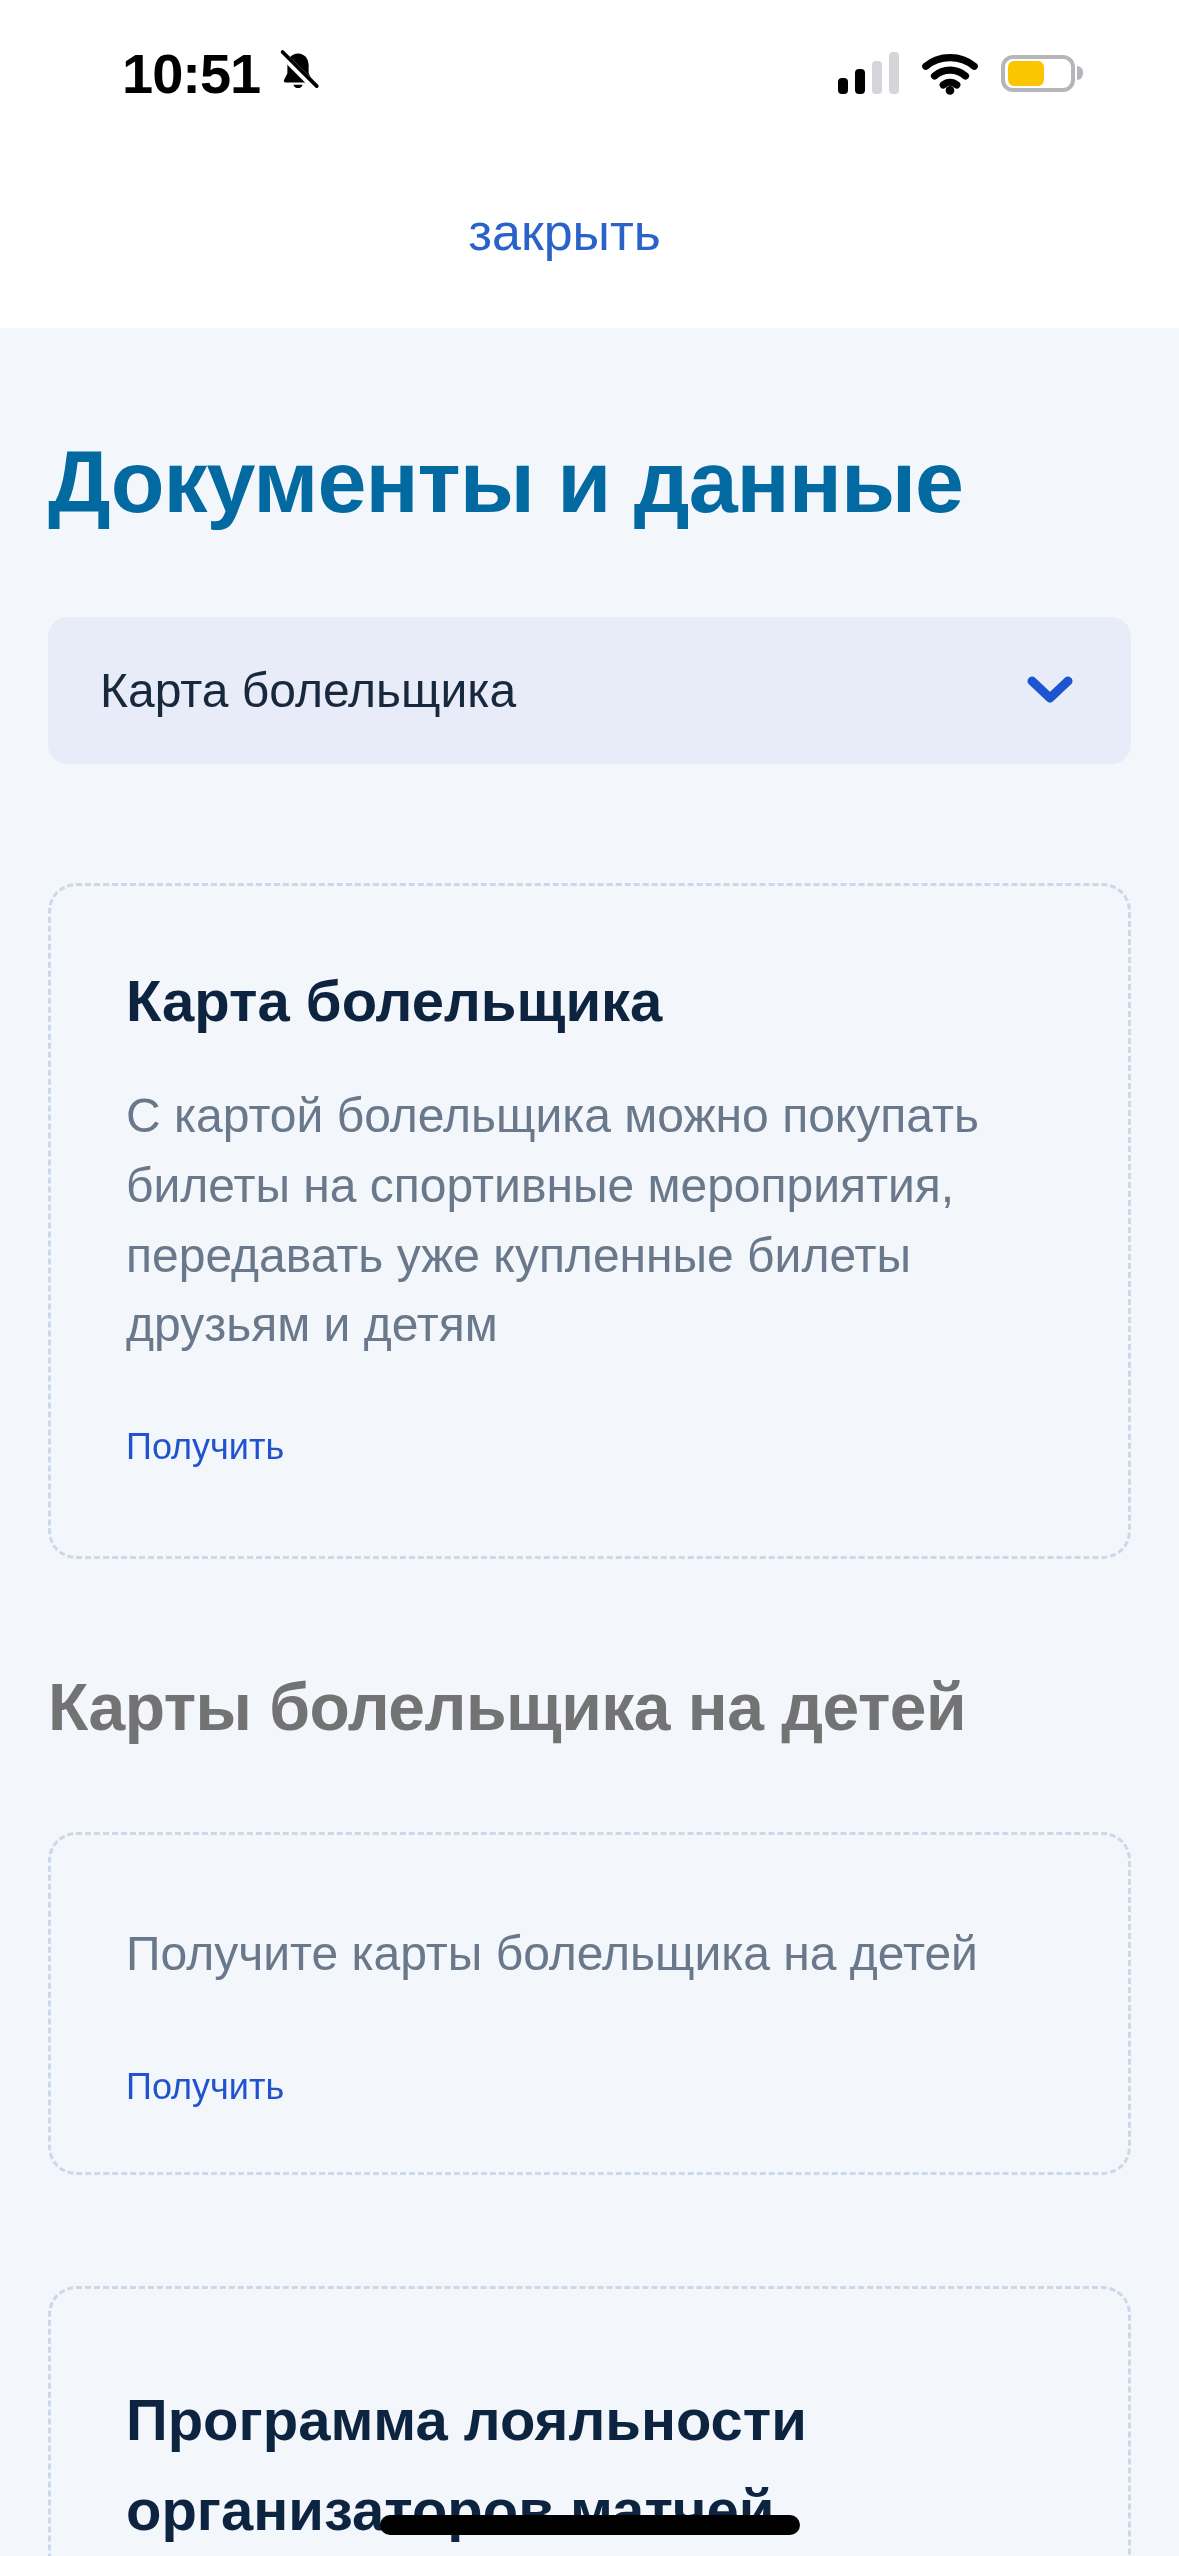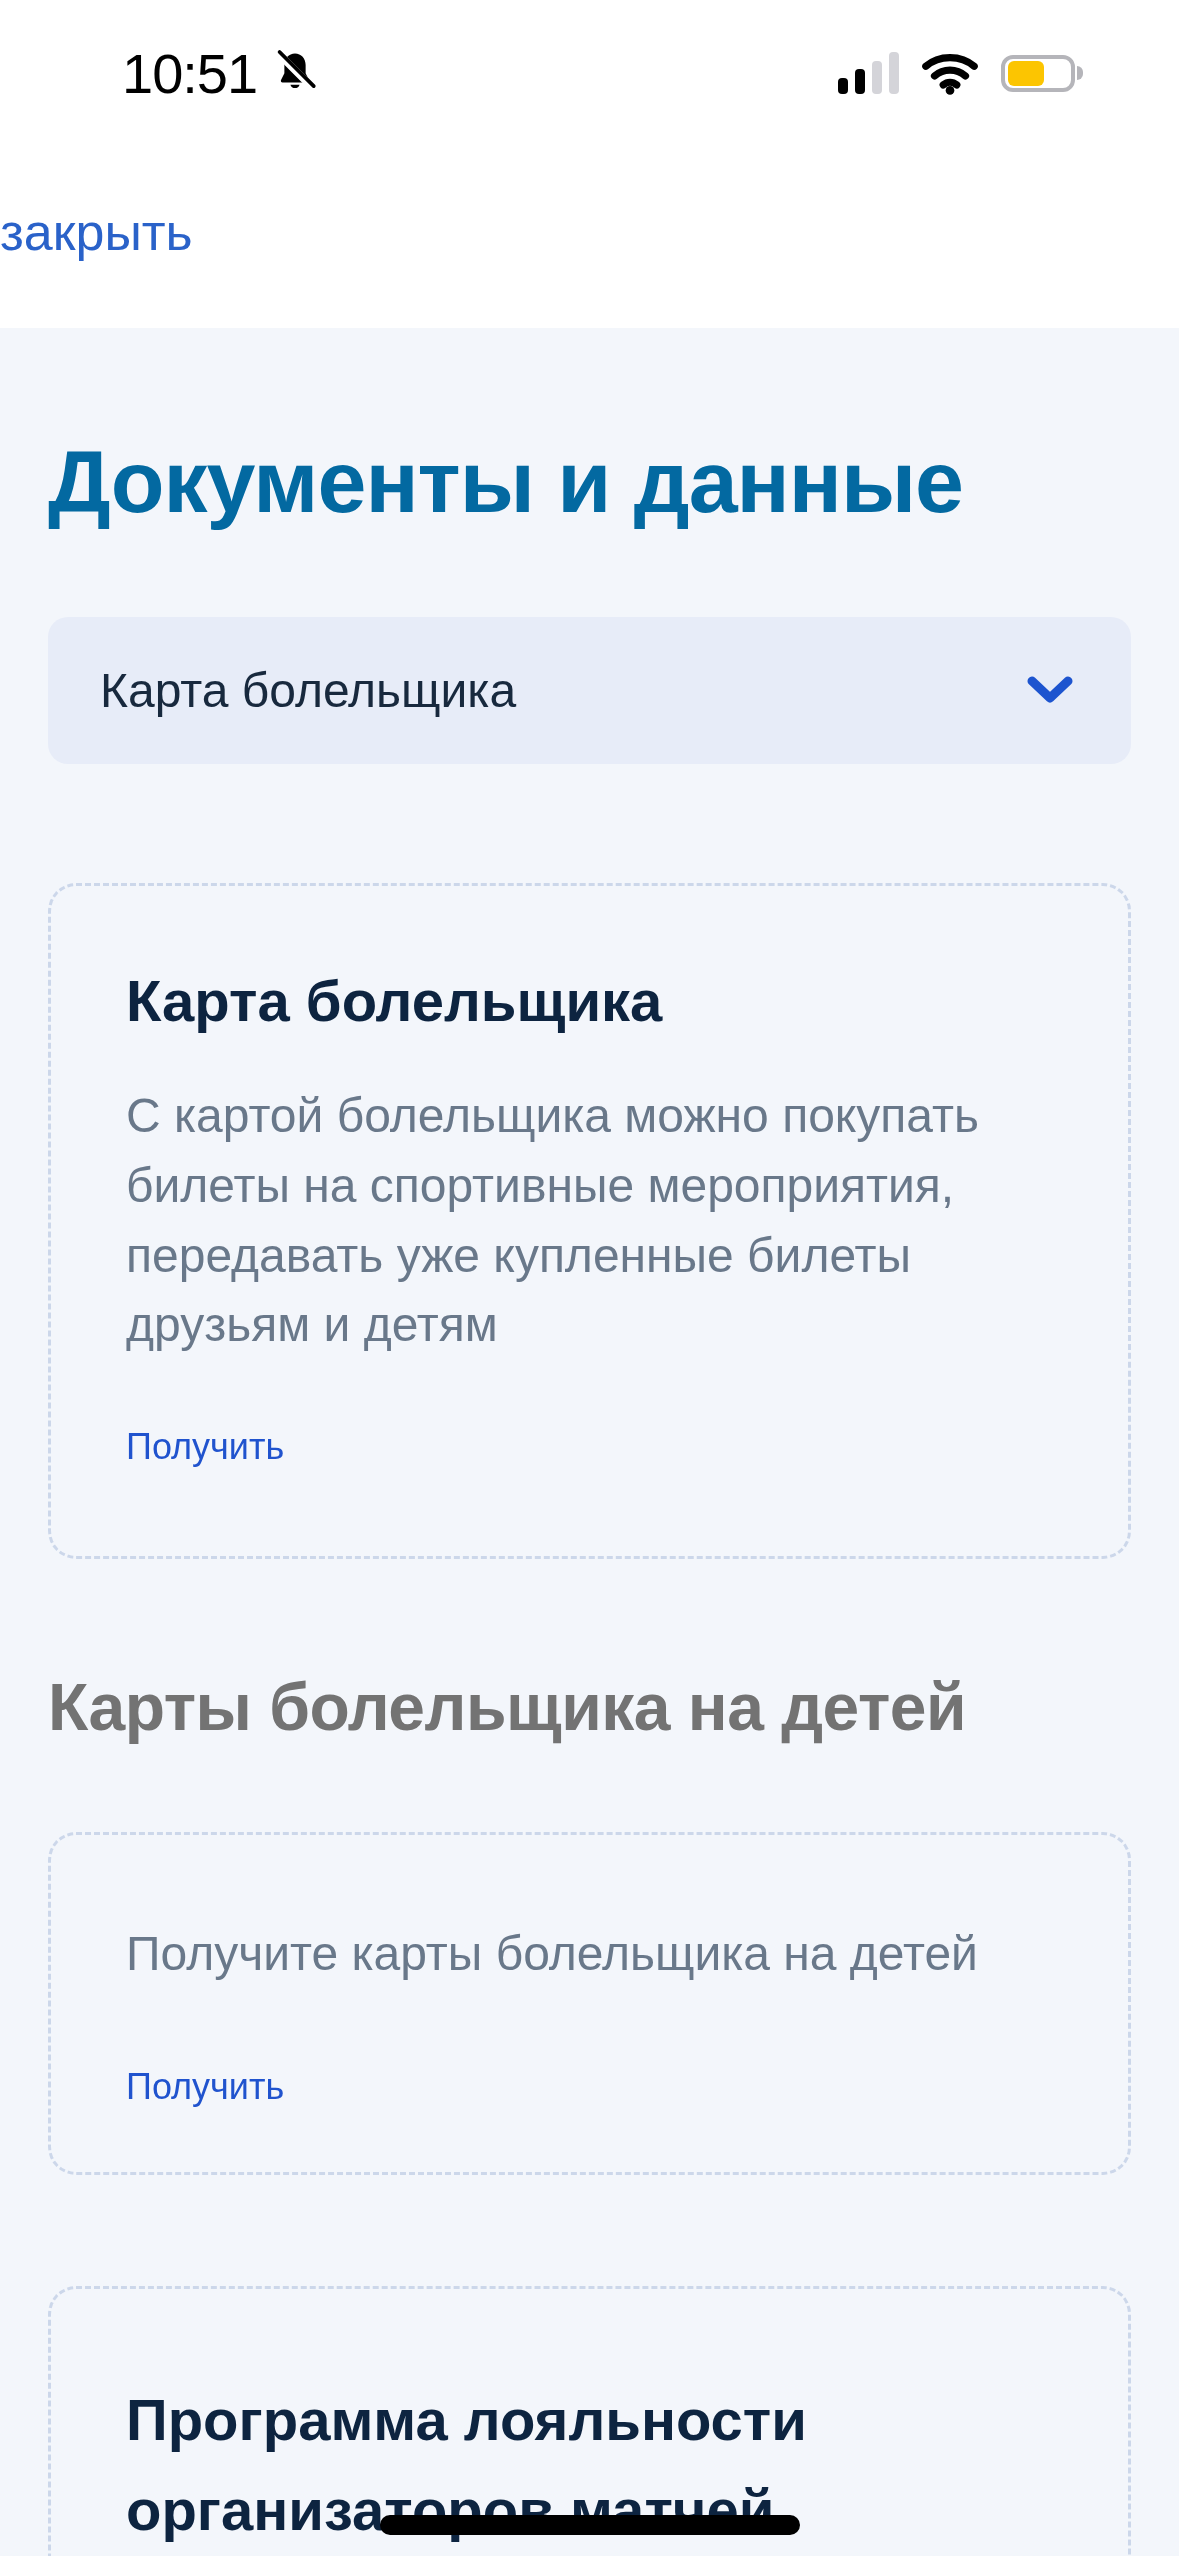--- a/index.html
+++ b/index.html
@@ -26,21 +26,21 @@
     background: #ffffff;
     box-sizing: border-box;
   }
   .sb-left {
     display: flex;
     align-items: center;
     gap: 12px;
   }
   .sb-time {
     font-size: 56px;
-    font-weight: 400;
+    font-weight: 700;
     color: #000000;
     letter-spacing: -1px;
   }
   .bell-wrap {
     width: 52px;
     height: 52px;
     display: flex;
     align-items: center;
     justify-content: center;
   }
@@ -88,21 +88,21 @@
     width: 6px;
     height: 14px;
     background: #b5b5ba;
     border-radius: 0 6px 6px 0;
     margin-left: 2px;
   }
 
   
   .close-row {
     background: #ffffff;
-    text-align: left;
+    text-align: center;
     padding: 70px 50px 66px 0;
   }
   .close-link {
     font-size: 52px;
     font-weight: 500;
     text-decoration: none;
     cursor: pointer;
   }
 
   

